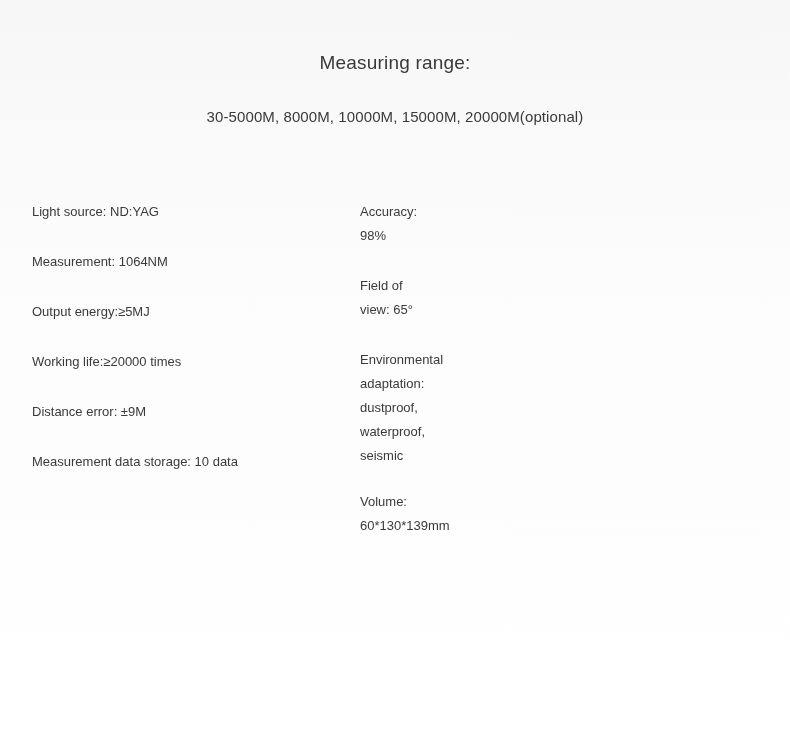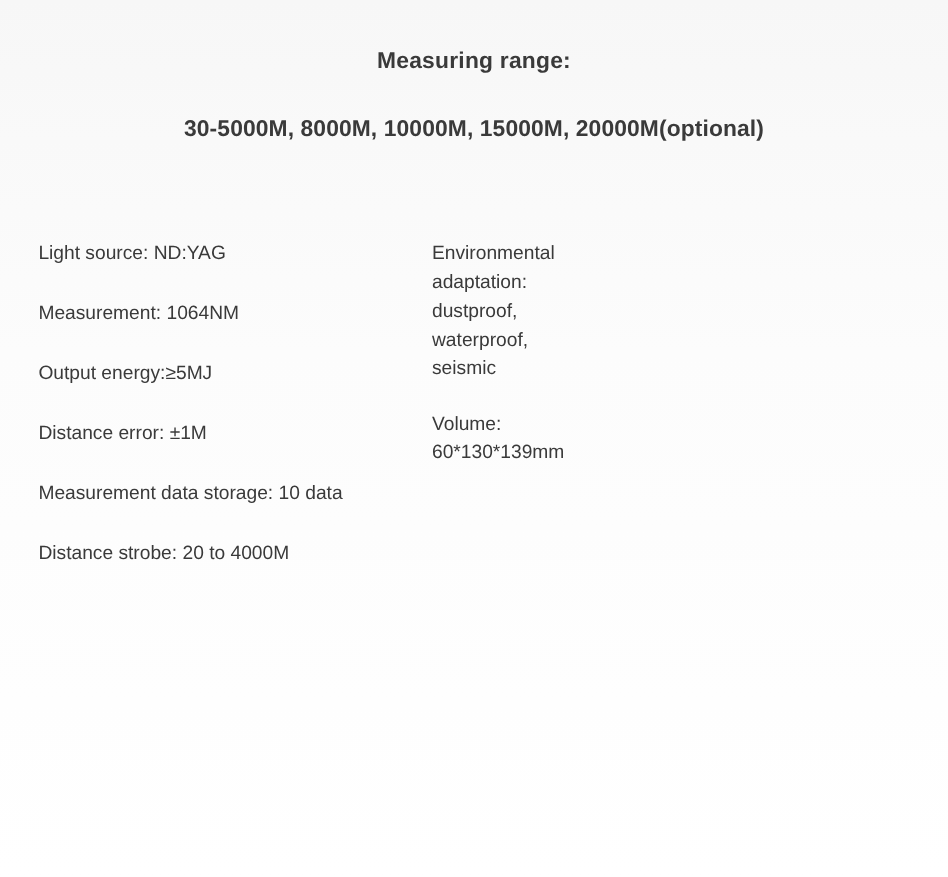--- a/index.html
+++ b/index.html
@@ -15,32 +15,31 @@
     overflow: hidden;
     position: relative;
   }
   .page {
     position: relative;
     width: 790px;
     height: 731px;
     background: linear-gradient(180deg, #f7f7f7 0%, #fcfcfc 40%, #ffffff 100%);
   }
   .title-block {
-    padding-top: 41px;
+    padding-top: 52px;
     text-align: center;
-    font-weight: bold;
   }
   .title {
     font-size: 19px;
     color: #3a3a3a;
     letter-spacing: 0.2px;
   }
   .subtitle {
     margin-top: 34px;
-    font-size: 19px;
+    font-size: 15px;
     color: #3a3a3a;
     text-align: center;
     letter-spacing: 0.1px;
   }
   .specs {
     position: absolute;
     top: 200px;
     left: 0;
     width: 790px;
     display: flex;
@@ -55,21 +54,21 @@
   }
   .col-right {
     width: 430px;
     padding-left: 358px;
     margin-left: -358px;
   }
   .col-right-inner {
     padding-left: 0;
   }
   .spec-row {
-    font-size: 16px;
+    font-size: 13px;
     line-height: 24px;
     color: #3a3a3a;
     margin-bottom: 26px;
     white-space: normal;
   }
   .spec-row.wrap2 {
     margin-bottom: 22px;
   }
 </style>
 </head>
@@ -81,27 +80,29 @@
     <div class="title">Measuring range:</div>
     <div class="subtitle">30-5000M, 8000M, 10000M, 15000M, 20000M(optional)</div>
   </div>
 
   <div class="specs">
 
     <div class="col col-left">
       <div class="spec-row">Light source: ND:YAG</div>
       <div class="spec-row">Measurement: 1064NM</div>
       <div class="spec-row">Output energy:≥5MJ</div>
-      <div class="spec-row">Distance error: ±1M</div>
+      <div class="spec-row">Working life:≥20000 times</div>
+      <div class="spec-row">Distance error: ±9M</div>
       <div class="spec-row">Measurement data storage: 10 data</div>
-      <div class="spec-row">Distance strobe: 20 to 4000M</div>
     </div>
 
     <div class="col col-right">
       <div class="col-right-inner">
+        <div class="spec-row">Accuracy: 98%</div>
+        <div class="spec-row">Field of view: 65°</div>
         <div class="spec-row wrap2">Environmental adaptation: dustproof, waterproof, seismic</div>
         <div class="spec-row">Volume: 60*130*139mm</div>
 
       </div>
     </div>
 
   </div>
 </div>
 
 </body></html>

